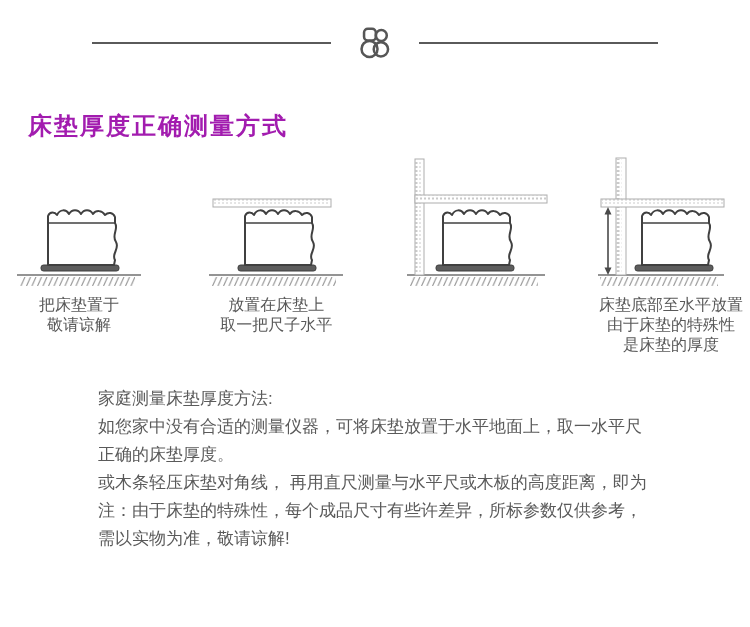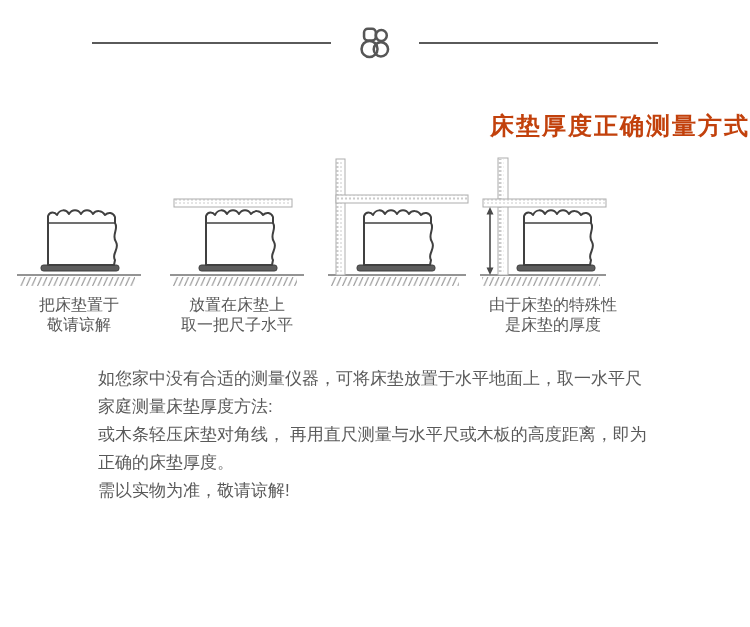--- a/index.html
+++ b/index.html
@@ -6,25 +6,25 @@
   .page{
     position:relative;width:750px;height:627px;background:#ffffff;
     font-family:"Liberation Sans","DejaVu Sans",sans-serif;overflow:hidden;
   }
   
   .divider{display:flex;align-items:center;justify-content:center;padding-top:27px;}
   .divider .rule{width:239px;height:2px;background:#5a5a5a;}
   .divider .logo{margin:0 27px;display:block;}
   
   .title{
-    margin:50px 0 0;text-align:right;font-size:24px;font-weight:600;
-    color:#c2410c;letter-spacing:2px;line-height:34px;
+    margin:50px 0 0;text-align:left;font-size:24px;font-weight:600;
+    color:#a21caf;letter-spacing:2px;line-height:34px;padding-left:28px;
   }
   
-  .figures{display:flex;justify-content:flex-start;margin-top:14px;}
+  .figures{display:flex;justify-content:space-between;margin-top:14px;}
   .figure{width:158px;display:flex;flex-direction:column;align-items:center;}
   .figure svg{display:block;width:150px;height:135px;}
   .caption{margin-top:3px;text-align:center;font-size:16px;line-height:20px;
     color:#585858;white-space:nowrap;}
   
   .instructions{margin:30px 88px 0 98px;color:#5a5a5a;font-size:17px;}
   .instructions .line{line-height:28px;white-space:nowrap;}
 </style>
 </head>
 <body>
@@ -174,28 +174,30 @@
         </g>
         <g>
           <rect x="39" y="108" width="78" height="6" rx="2.5" fill="#5d5d5d" stroke="#3f3f3f" stroke-width="1"></rect>
           <path d="M46,108 L46,66 L46,59 C48,54 53,55 55,58 C58,52 64,52 67,57 C70,52 76,52 79,57
                    C82,52 88,52 91,57 C94,53 100,53 103,58 C106,55 111,55 113,60 L113,66
                    C117,72 109,78 114,85 C118,92 109,97 113,103 L112,108 L46,108 Z" fill="none" stroke="#404040" stroke-width="2" stroke-linejoin="round"></path>
           <line x1="46" y1="66" x2="113" y2="66" stroke="#404040" stroke-width="1.4"></line>
         </g>
       </svg>
       <div class="caption">
+        <div>床垫底部至水平放置</div>
         <div>由于床垫的特殊性</div>
         <div>是床垫的厚度</div>
       </div>
     </div>
 
   </div>
 
   <div class="instructions">
+    <div class="line">家庭测量床垫厚度方法:</div>
     <div class="line">如您家中没有合适的测量仪器，可将床垫放置于水平地面上，取一水平尺</div>
-    <div class="line">家庭测量床垫厚度方法:</div>
+    <div class="line">正确的床垫厚度。</div>
     <div class="line">或木条轻压床垫对角线， 再用直尺测量与水平尺或木板的高度距离，即为</div>
-    <div class="line">正确的床垫厚度。</div>
+    <div class="line">注：由于床垫的特殊性，每个成品尺寸有些许差异，所标参数仅供参考，</div>
     <div class="line">需以实物为准，敬请谅解!</div>
   </div>
 
 </div>
 
 </body></html>

